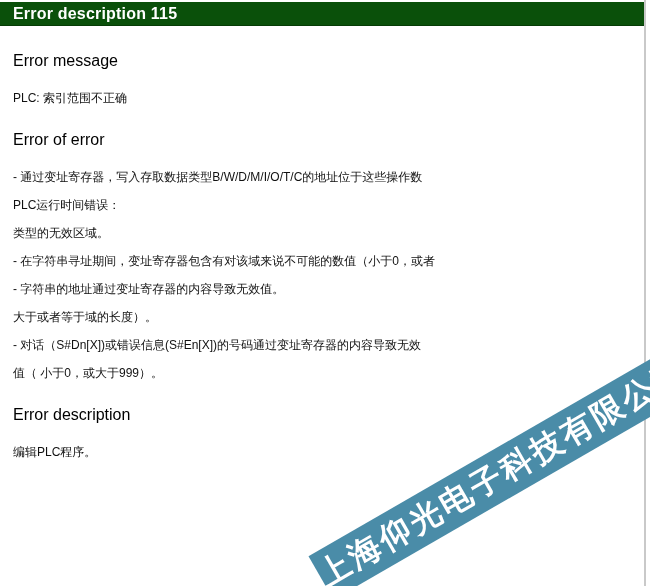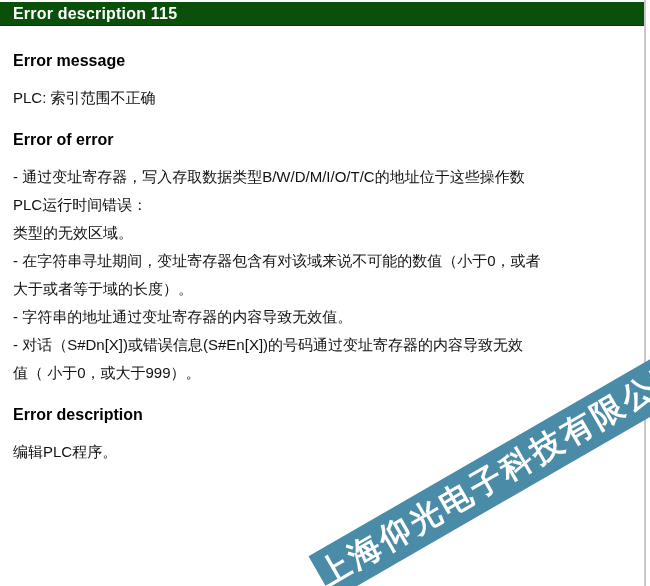--- a/index.html
+++ b/index.html
@@ -47,27 +47,27 @@
   .content {
     position: absolute;
     top: 33px;
     left: 0;
     width: 630px;
     padding: 0 0 0 13px;
     color: #111111;
   }
   .section-heading {
     font-size: 16px;
-    font-weight: bold;
+    font-weight: normal;
     color: #000000;
     margin: 18px 0 13px 0;
     line-height: 20px;
   }
   .body-line {
-    font-size: 15px;
+    font-size: 12px;
     margin: 0;
     line-height: 28px;
     color: #111111;
     white-space: nowrap;
   }
   
   .watermark {
     position: absolute;
     left: 321px;
     top: 553px;
@@ -103,22 +103,22 @@
   <div class="content">
 
     <div class="section-heading">Error message</div>
     <p class="body-line">PLC: 索引范围不正确</p>
 
     <div class="section-heading">Error of error</div>
     <p class="body-line">- 通过变址寄存器，写入存取数据类型B/W/D/M/I/O/T/C的地址位于这些操作数</p>
     <p class="body-line">PLC运行时间错误：</p>
     <p class="body-line">类型的无效区域。</p>
     <p class="body-line">- 在字符串寻址期间，变址寄存器包含有对该域来说不可能的数值（小于0，或者</p>
+    <p class="body-line">- 字符串的地址通过变址寄存器的内容导致无效值。</p>
     <p class="body-line">大于或者等于域的长度）。</p>
-    <p class="body-line">- 字符串的地址通过变址寄存器的内容导致无效值。</p>
     <p class="body-line">- 对话（S#Dn[X])或错误信息(S#En[X])的号码通过变址寄存器的内容导致无效</p>
     <p class="body-line">值（ 小于0，或大于999）。</p>
 
     <div class="section-heading">Error description</div>
     <p class="body-line">编辑PLC程序。</p>
 
   </div>
 
   <div class="watermark">
     <span class="wm-text">上海仰光电子科技有限公司</span>

